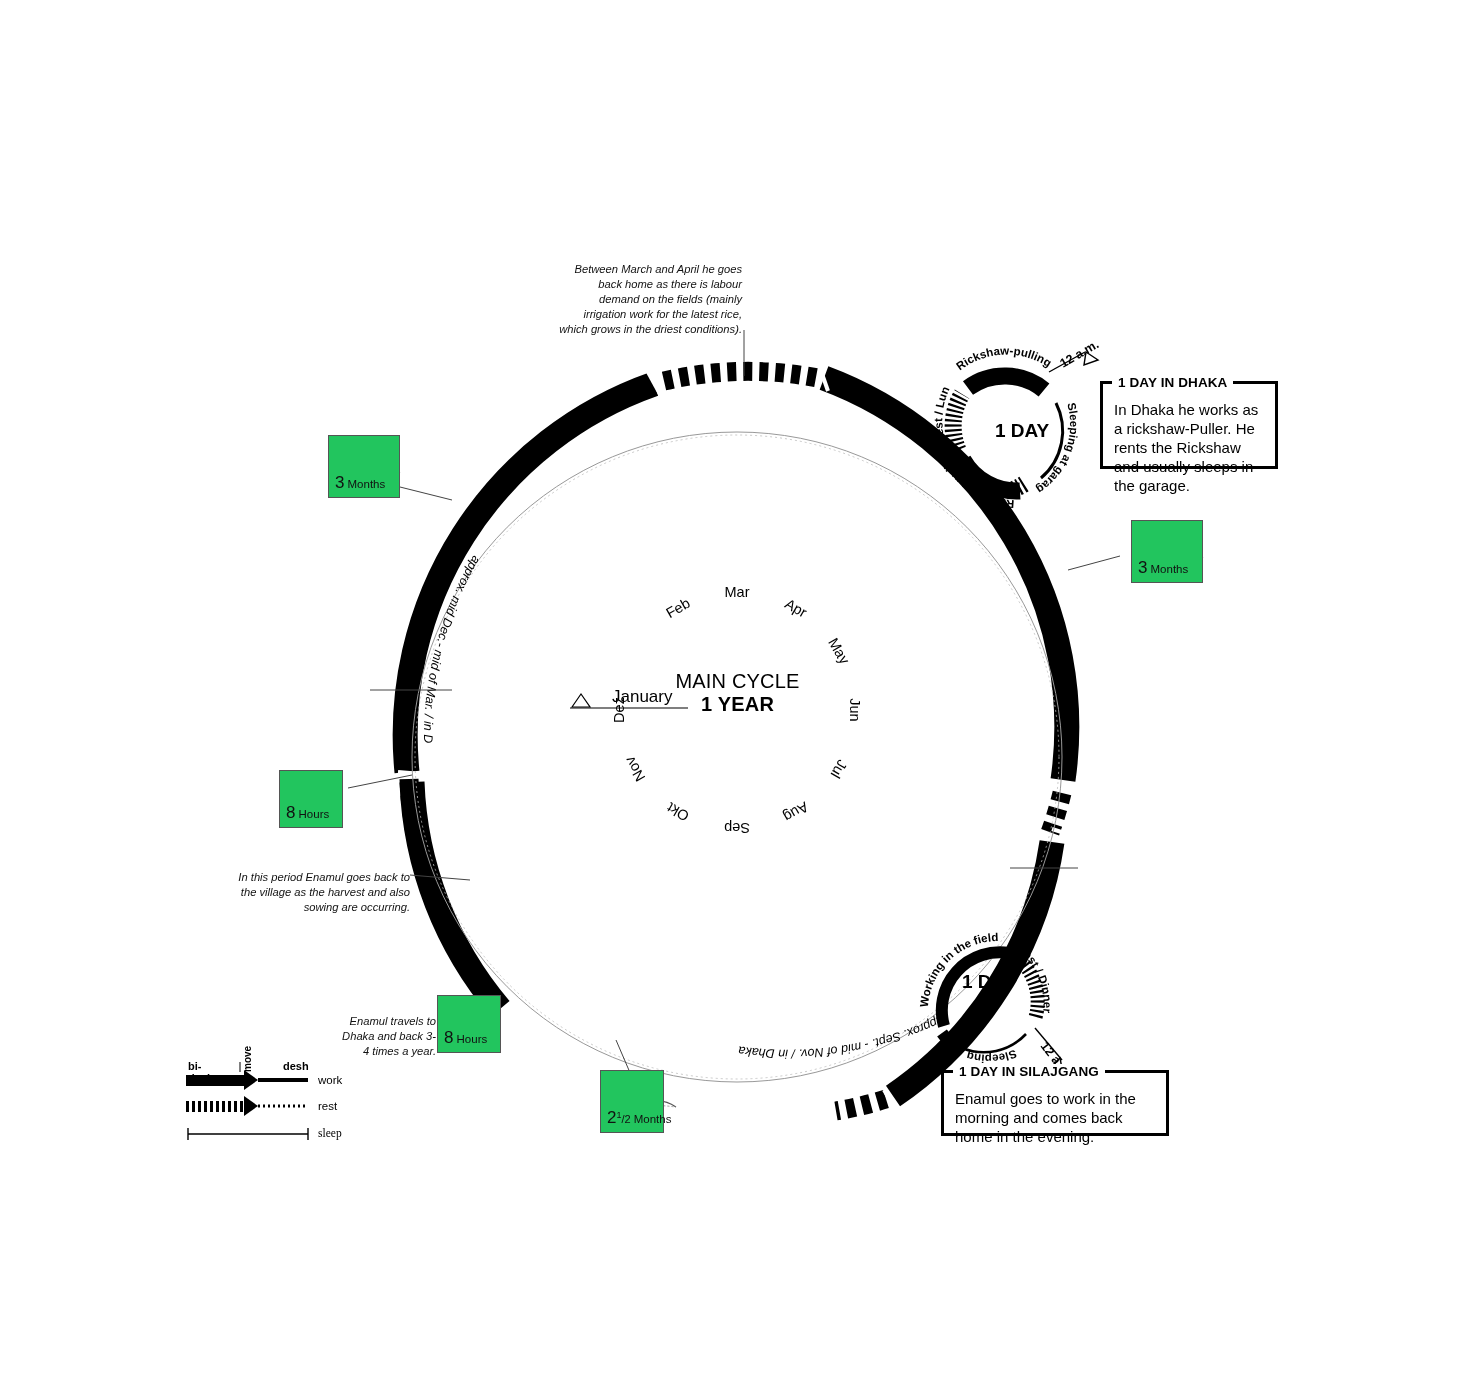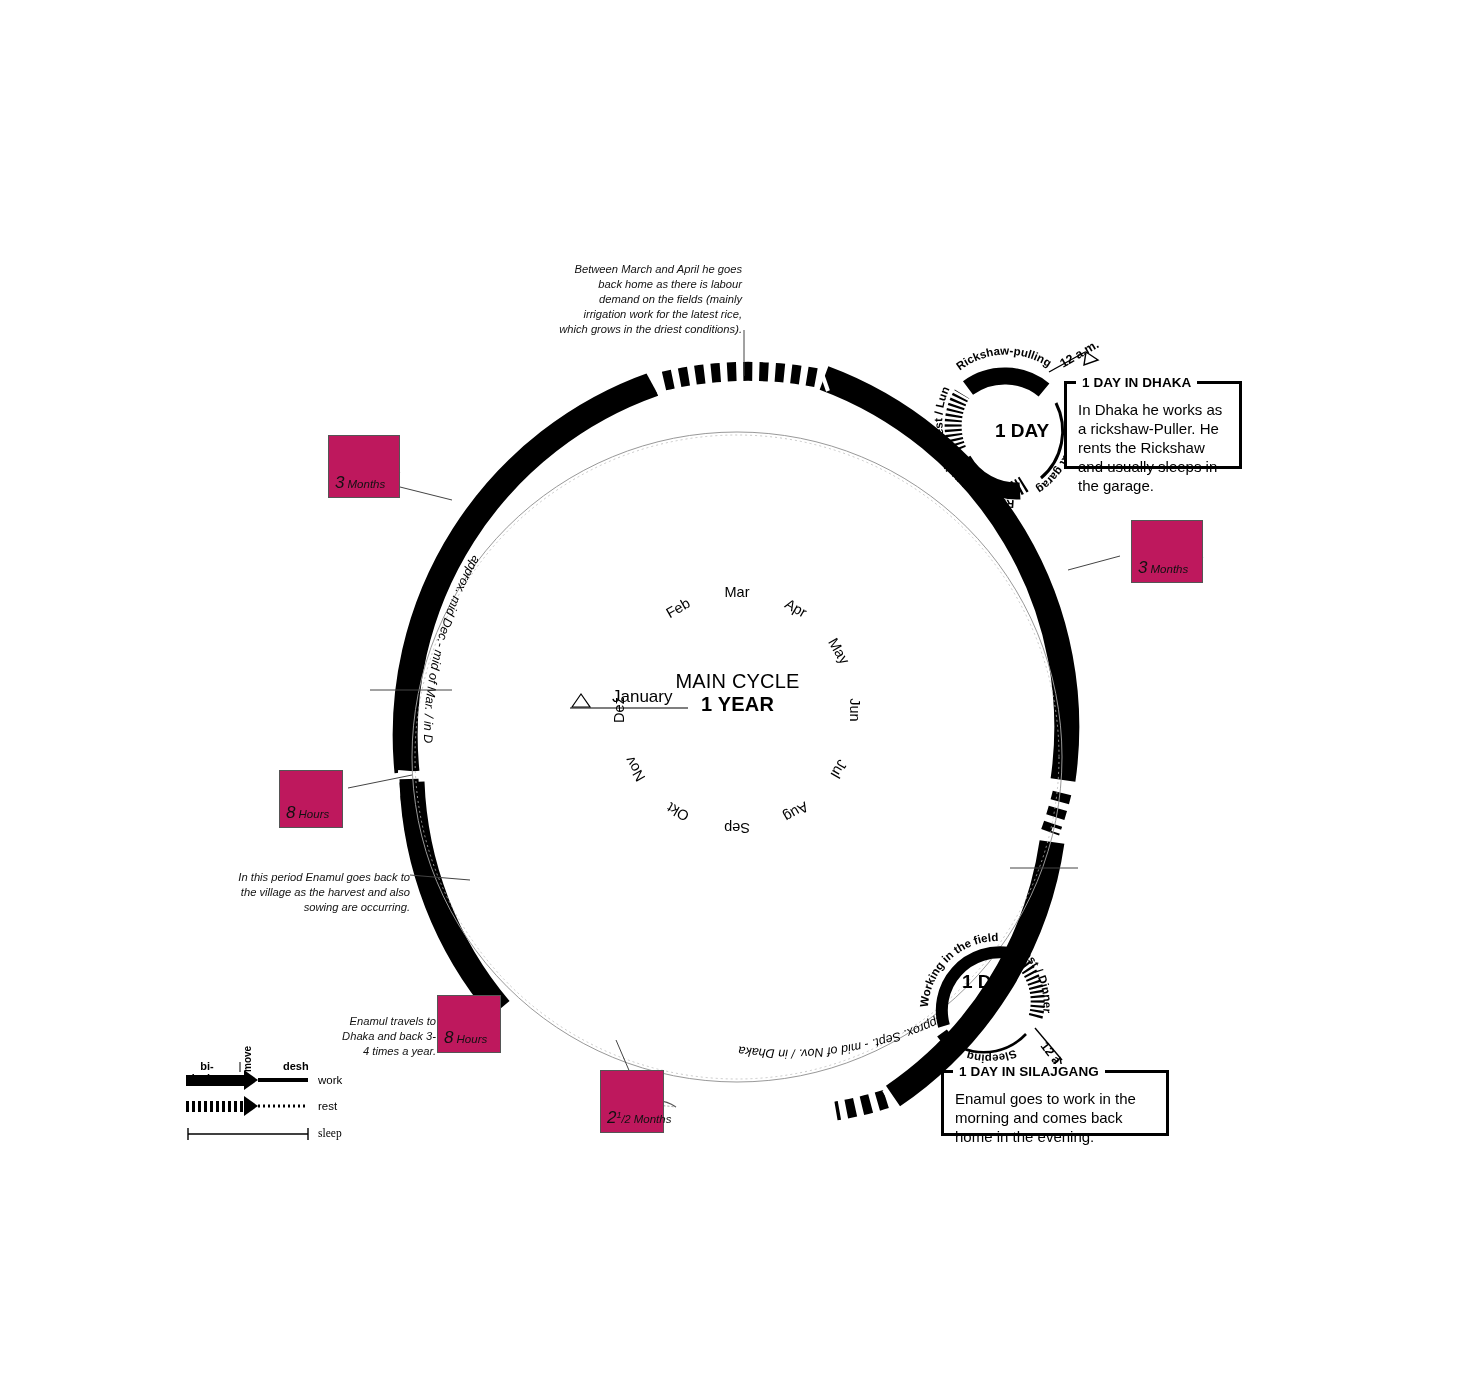--- a/index.html
+++ b/index.html
@@ -9,21 +9,21 @@
   svg{position:absolute;left:0;top:0;width:1480px;height:1376px;overflow:visible;}
 
   .callout{position:absolute;border:3px solid #000;background:#fff;box-sizing:border-box;}
   .callout .hd{font-weight:bold;font-size:13.5px;letter-spacing:.1px;
                padding:0 6px;position:absolute;top:-9px;left:9px;background:#fff;}
   .callout .bd{font-size:15px;line-height:1.27;padding:16px 12px 9px 11px;}
 
   .ital{position:absolute;font-style:italic;font-size:11.2px;line-height:1.33;color:#111;}
   .ital.r{text-align:right;}
 
-  .mbox{position:absolute;border:1.6px solid #555;background:#be185d;box-sizing:border-box;font-style:italic;}
+  .mbox{position:absolute;border:1.6px solid #555;background:#22c55e;box-sizing:border-box;}
   .mbox .lab{position:absolute;left:6px;bottom:4px;font-size:11px;color:#111;white-space:nowrap;}
   .mbox .lab b{font-size:17px;font-weight:normal;}
   .mbox .lab .fr{font-size:11px;}
   .mbox .lab .fr sup{font-size:9px;}
   .mbox .lab .u{font-size:11.5px;}
 
   .legend{position:absolute;font-size:11px;}
   .legend .rl{position:absolute;font-size:11.5px;}
   .legend .tl{position:absolute;font-size:11px;font-weight:bold;}
   .legend .mv{position:absolute;font-size:10px;font-weight:bold;
@@ -232,21 +232,21 @@
       <div class="mo" style="left: 737px; top: 828px; transform: translate(-50%, -50%) rotate(180deg);">Sep</div>
       <div class="mo" style="left: 678px; top: 812.191px; transform: translate(-50%, -50%) rotate(210deg);">Okt</div>
       <div class="mo" style="left: 634.809px; top: 769px; transform: translate(-50%, -50%) rotate(240deg);">Nov</div>
       <div class="mo" style="left: 619px; top: 710px; transform: translate(-50%, -50%) rotate(270deg);">Dez</div>
     </div>
 
 <div class="dayl" style="left:995px;top:420px;">1 DAY</div>
 <div class="dayl" style="left:962px;top:971px;">1 DAY</div>
 
 
-<div class="callout" style="left:1064px;top:381px;width:178px;height:88px;">
+<div class="callout" style="left:1100px;top:381px;width:178px;height:88px;">
   <div class="hd">1 DAY IN DHAKA</div>
   <div class="bd">In Dhaka he works as a rickshaw-Puller. He rents the Rickshaw and usually sleeps in the garage.</div>
 </div>
 
 <div class="callout" style="left:941px;top:1070px;width:228px;height:66px;">
   <div class="hd">1 DAY IN SILAJGANG</div>
   <div class="bd">Enamul goes to work in the morning and comes back home in the evening.</div>
 </div>
 
 <div class="ital r" style="left:556px;top:262px;width:186px;">Between March and April he goes back home as there is labour demand on the fields (mainly irrigation work for the latest rice, which grows in the driest conditions).</div>
@@ -272,21 +272,21 @@
   <div class="lab"><b>8</b>
     <span class="u">Hours</span></div>
 </div>
 
 <div class="mbox" style="left:437px;top:995px;width:64px;height:58px;">
   <div class="lab"><b>8</b>
     <span class="u">Hours</span></div>
 </div>
 
 <div class="legend" style="left:0;top:0;">
-  <div class="tl" style="left:188px;top:1060px;text-align:right;">bi-desh</div>
+  <div class="tl" style="left:188px;top:1060px;">bi-desh</div>
   <div class="mv" style="left:242px;top:1072px;">move</div>
   <div class="tl" style="left:283px;top:1060px;">desh</div>
   <div class="rl" style="left:318px;top:1074px;">work</div>
   <div class="rl" style="left:318px;top:1100px;">rest</div>
   <div class="rl" style="left:318px;top:1127px;font-family:Liberation Serif, serif;">sleep</div>
 </div>
 
 </div>
 
 </body></html>

